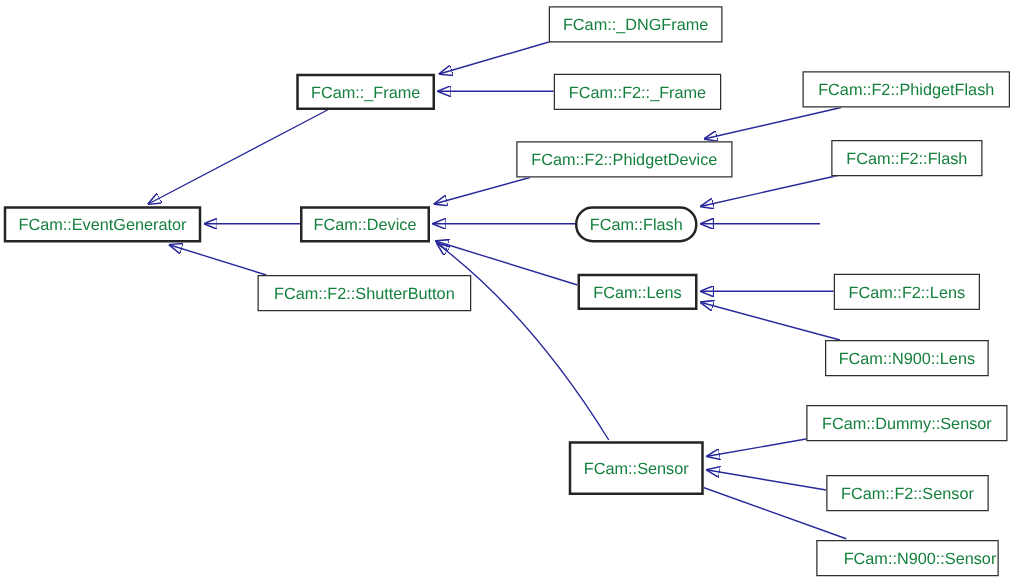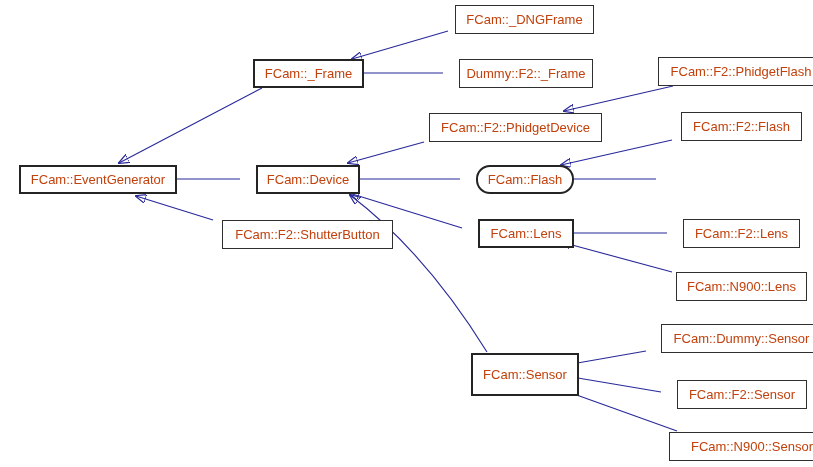--- a/index.html
+++ b/index.html
@@ -20,29 +20,28 @@
   svg.edges path {
     fill: none;
     stroke: #28289a;
     stroke-width: 1.1;
   }
   .node {
     position: absolute;
     box-sizing: border-box;
     background: #ffffff;
     border: 1px solid #2f2f2f;
-    color: #c2410c;
+    color: #15803d;
     font-size: 13px;
     line-height: 1;
     white-space: nowrap;
     display: flex;
     align-items: center;
     justify-content: center;
     cursor: pointer;
-    margin-left: 16px;
   }
   .node.bold { border-width: 2px; border-color: #242424; }
 </style>
 </head>
 <body>
 
 <div class="canvas">
 
   <svg class="edges" viewBox="0 0 813 467" xmlns="http://www.w3.org/2000/svg">
     <defs>
@@ -72,21 +71,21 @@
   <div class="node bold" style="left:3px;   top:165px; width:158px; height:29px;text-align:center;">
       <span>FCam::EventGenerator</span>
     </div>
   <div class="node bold" style="left:237px; top:59px;  width:111px; height:29px;">
       <span>FCam::_Frame</span>
     </div>
   <div class="node" style="left:439px; top:5px;   width:139px; height:29px;">
       <span>FCam::_DNGFrame</span>
     </div>
   <div class="node" style="left:443px; top:59px;  width:134px; height:29px;">
-      <span>Dummy::F2::_Frame</span>
+      <span>FCam::F2::_Frame</span>
     </div>
   <div class="node" style="left:642px; top:57px;  width:166px; height:29px;">
       <span>FCam::F2::PhidgetFlash</span>
     </div>
   <div class="node" style="left:413px; top:113px; width:173px; height:29px;text-align:center;">
       <span>FCam::F2::PhidgetDevice</span>
     </div>
   <div class="node" style="left:665px; top:112px; width:121px; height:29px;">
       <span>FCam::F2::Flash</span>
     </div>

